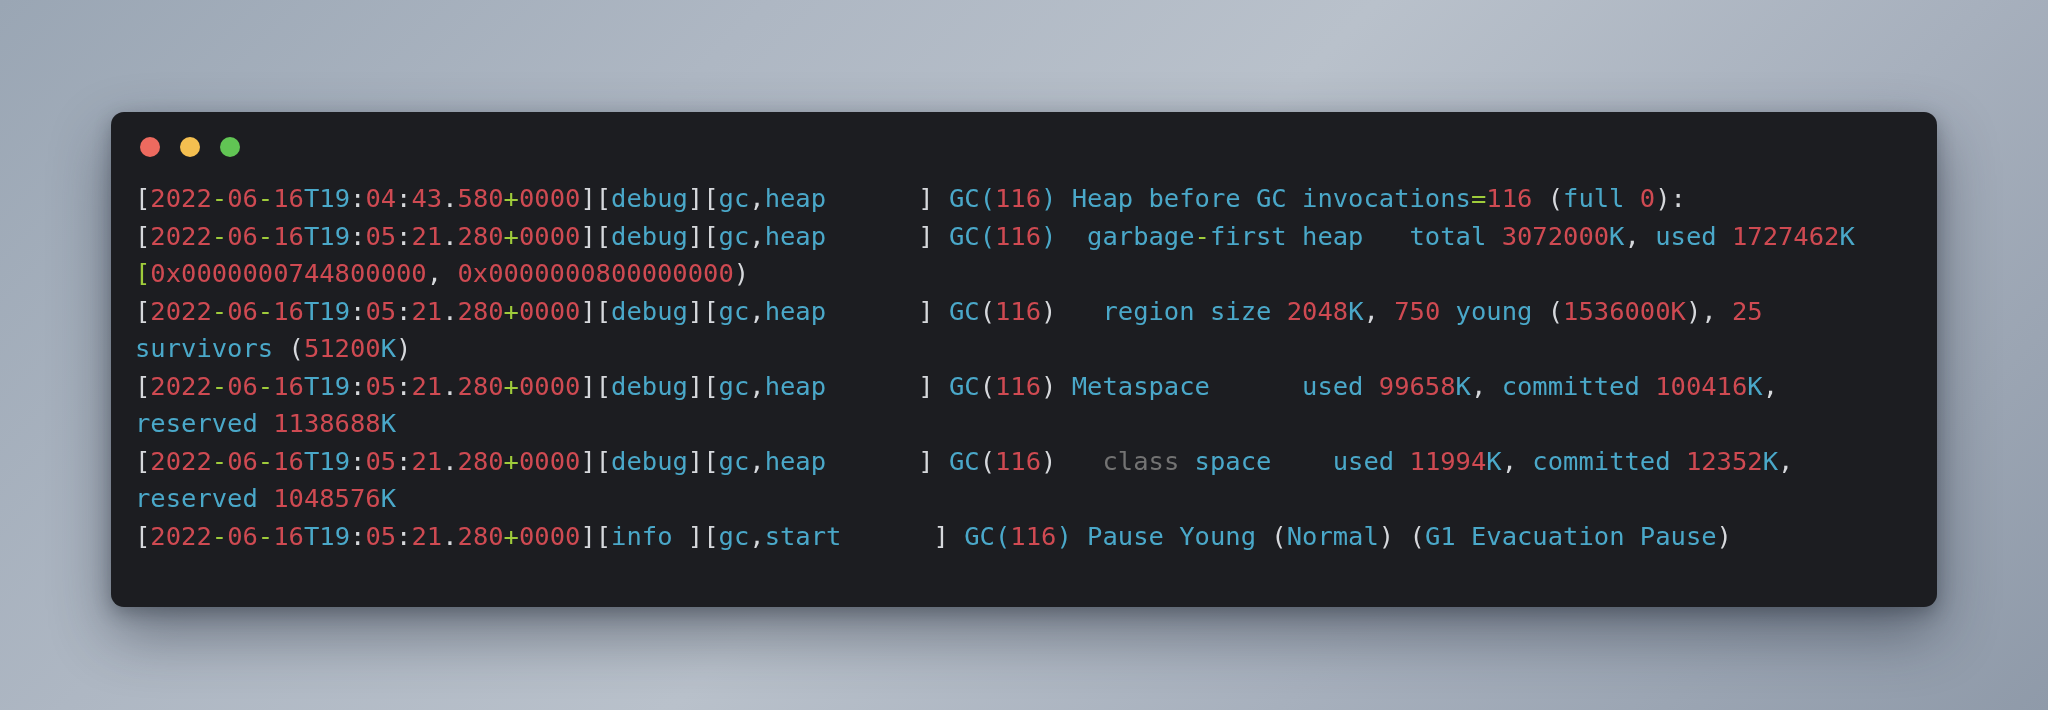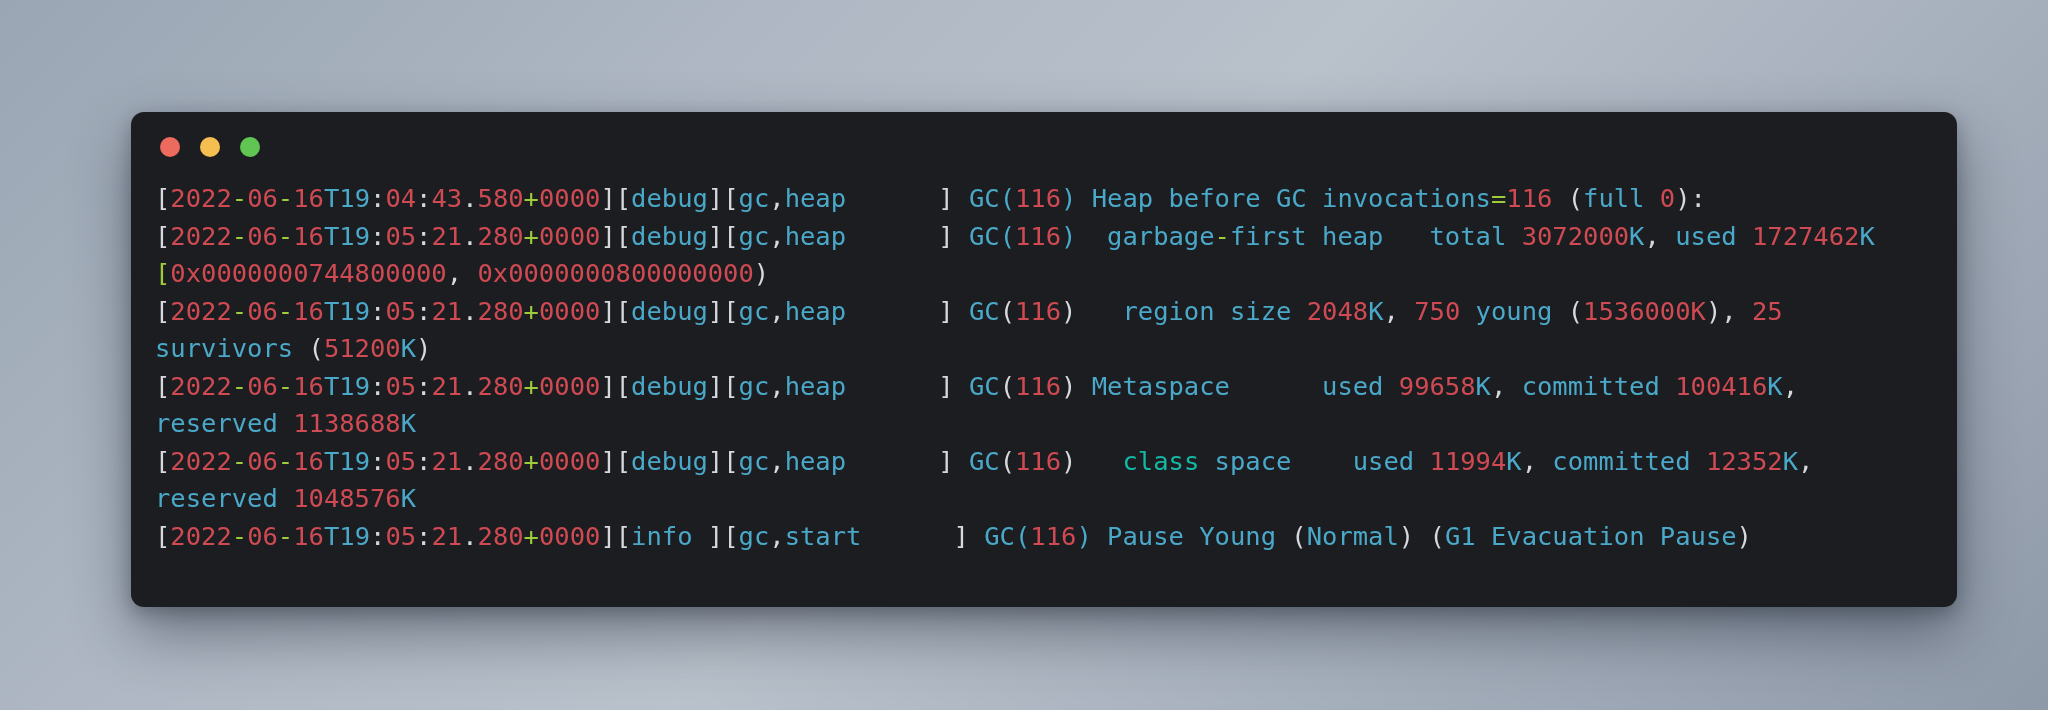--- a/index.html
+++ b/index.html
@@ -9,21 +9,20 @@
     font-family:"DejaVu Sans Mono","Liberation Mono",monospace;
     overflow:hidden;
   }
   .desk{position:relative;width:2048px;height:710px;}
 
   .window{
     position:absolute;left:111px;top:112px;width:1826px;height:495px;
     background:#1c1d21;border-radius:13px;
     box-shadow:0 26px 60px rgba(25,32,44,.45),0 6px 18px rgba(25,32,44,.30);
     overflow:hidden;
-    margin-left:20px;
   }
   .titlebar{height:68px;position:relative;}
   .dots{position:absolute;left:29px;top:25px;display:flex;gap:20px;}
   .dot{width:20px;height:20px;border-radius:50%;display:block;}
   .dot.red{background:#ed6a5f;}
   .dot.yellow{background:#f4bf50;}
   .dot.green{background:#61c554;}
 
   .term{
     padding:0 24px 0 24px;
@@ -33,21 +32,21 @@
     white-space:pre-wrap;
     word-break:break-word;
   }
   .line{white-space:pre-wrap;}
 
   
   .w{color:#d6d8dc;}            
   .r{color:#cf4a52;}            
   .g{color:#9fcc3b;}            
   .c{color:#4aa8c9;}            
-  .y{color:#14b8a6;}            
+  .y{color:#737373;}            
 </style>
 </head>
 <body>
 
 <div class="desk">
 
   <div class="window">
 
     <div class="titlebar">
       <div class="dots">

